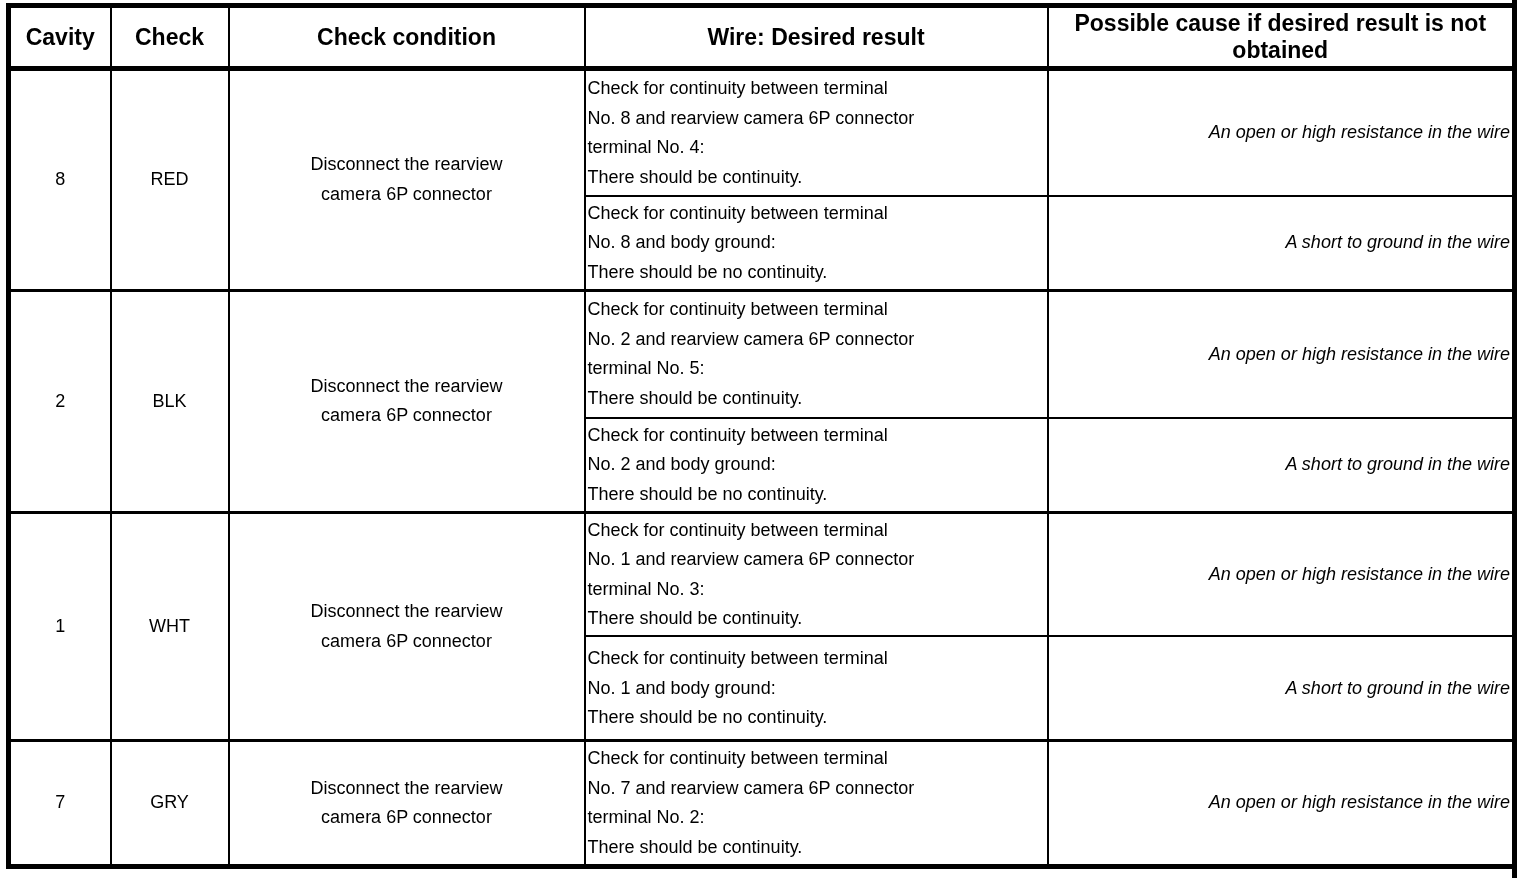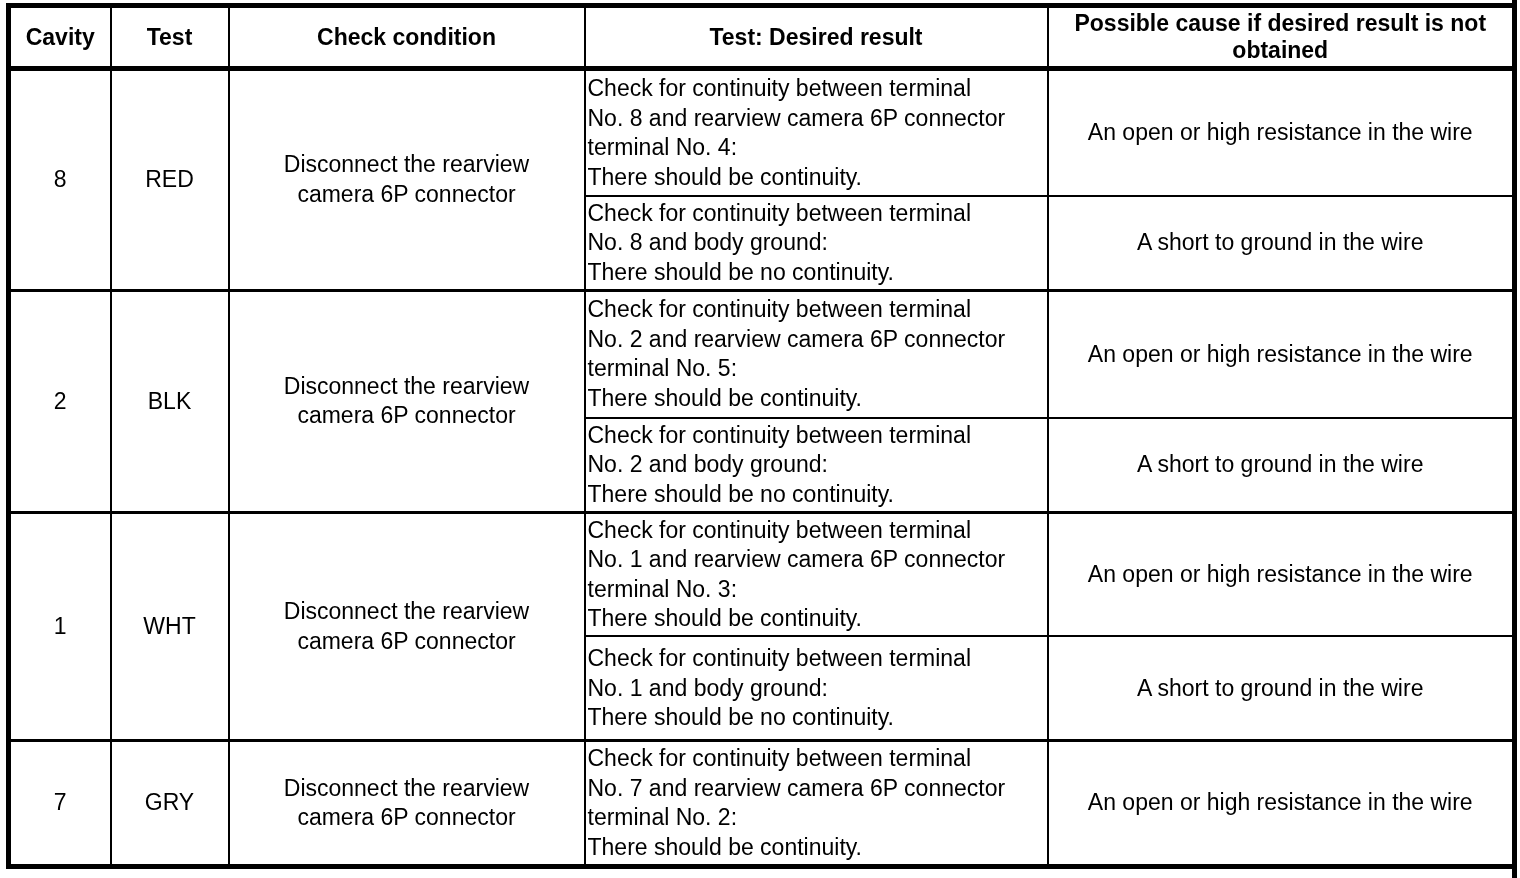--- a/index.html
+++ b/index.html
@@ -35,21 +35,21 @@
     font-weight: bold;
     line-height: 27px;
     text-align: center;
     vertical-align: middle;
     white-space: pre-line;
     padding: 2px 4px;
     overflow: hidden;
   }
   table.diag td {
     border: 2px solid #000000;
-    font-size: 23px;
+    font-size: 18px;
     line-height: 29.5px;
     vertical-align: middle;
     padding: 1px 2px;
     overflow: hidden;
     white-space: pre-line;
   }
   table.diag tr.main-start > td {
     border-top: 3px solid #000000;
   }
   td.c-cavity, td.c-wire {
@@ -58,22 +58,23 @@
   td.c-cond {
     text-align: center;
     padding-left: 6px;
   }
   td.c-desired {
     text-align: left;
     padding-left: 5px;
     padding-right: 2px;
   }
   td.c-cause {
-    text-align: center;
+    text-align: right;
     padding-left: 4px;
+    font-style: italic;
   }
   .h-header { height: 60px; }
   #page-frame-line {
     position: absolute;
     left: 1512px;
     top: 0px;
     width: 5px;
     height: 878px;
     background: #000000;
   }
@@ -87,23 +88,23 @@
     <colgroup>
       <col style="width:102px">
       <col style="width:118px">
       <col style="width:356px">
       <col style="width:463px">
       <col style="width:467px">
     </colgroup>
     <thead>
       <tr class="h-header">
         <th>Cavity</th>
-        <th>Test</th>
+        <th>Check</th>
         <th>Check condition</th>
-        <th>Test: Desired result</th>
+        <th>Wire: Desired result</th>
         <th>Possible cause if desired result is not
 obtained</th>
       </tr>
     </thead>
     <tbody id="diag-body">
 
     <tr class="main-start" style="height: 126px;">
           <td class="c-cavity" rowspan="2">8</td>
           <td class="c-wire" rowspan="2">RED</td>
           <td class="c-cond" rowspan="2">Disconnect the rearview

